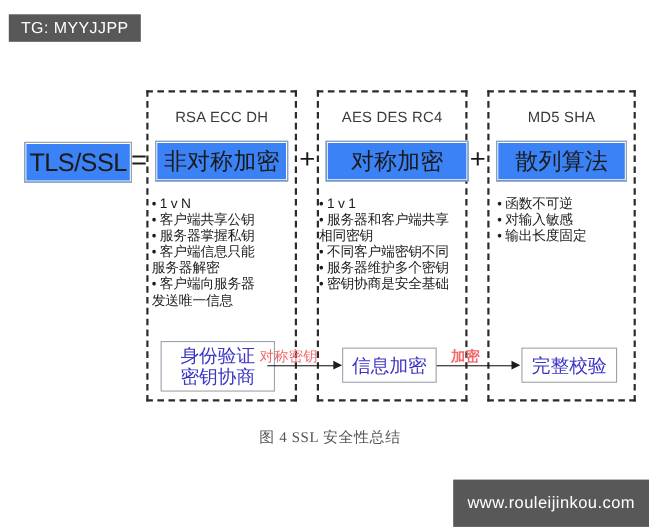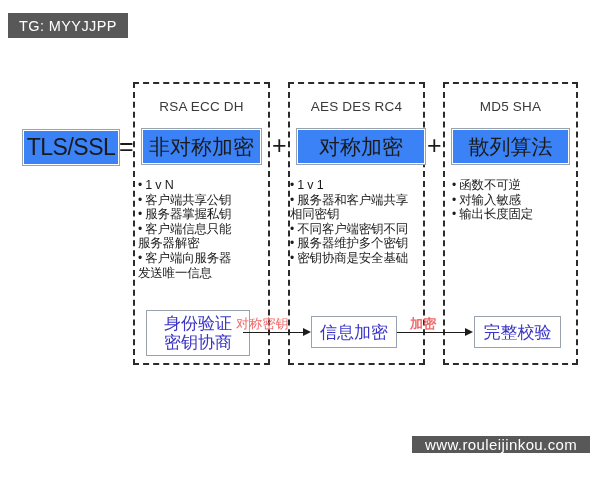--- a/index.html
+++ b/index.html
@@ -17,21 +17,21 @@
     position:absolute;
     background:#585858;
     color:#ffffff;
     font-size:14px;
     letter-spacing:0.4px;
     display:flex;align-items:center;
     padding:0 11px;
     box-sizing:border-box;
   }
   #tg-tag{left:8px;top:13px;height:25px;font-size:14.5px;}
-  #site-tag{left:412px;top:436px;height:17px;font-size:15px;padding:0 13px;}
+  #site-tag{left:412px;top:436px;height:43px;font-size:15px;padding:0 13px;}
 
   
   .dashbox{
     position:absolute;
     border:2px dashed #2b2b2b;
     box-sizing:border-box;
     background:transparent;
   }
   #dash1{left:133px;top:82px;width:137px;height:283px;}
   #dash2{left:288px;top:82px;width:137px;height:283px;}
@@ -250,14 +250,15 @@
   </div>
 
   <div class="arrow-line" id="ar2-line"></div>
   <div class="arrow-head" id="ar2-head"></div>
   <div class="arrow-label" id="lab2">加密</div>
 
   <div class="flowbox" id="flow3">
     <span>完整校验</span>
   </div>
 
+  <div id="caption">图 4   SSL 安全性总结</div>
 
 </div>
 
 </body></html>

